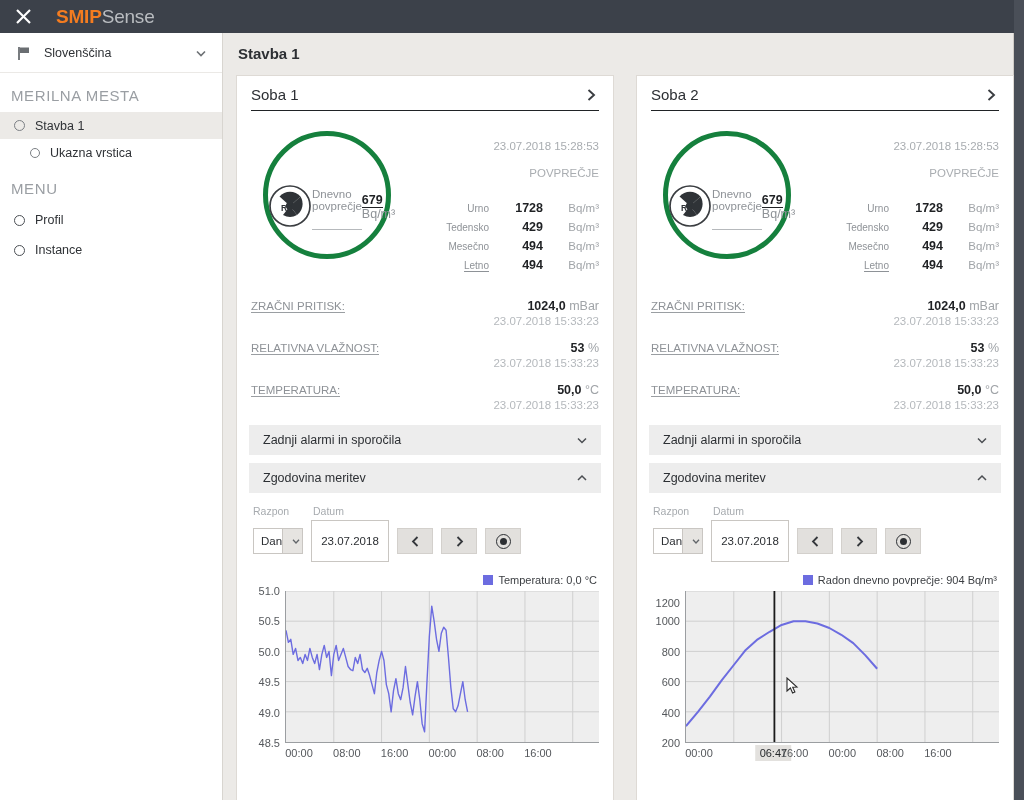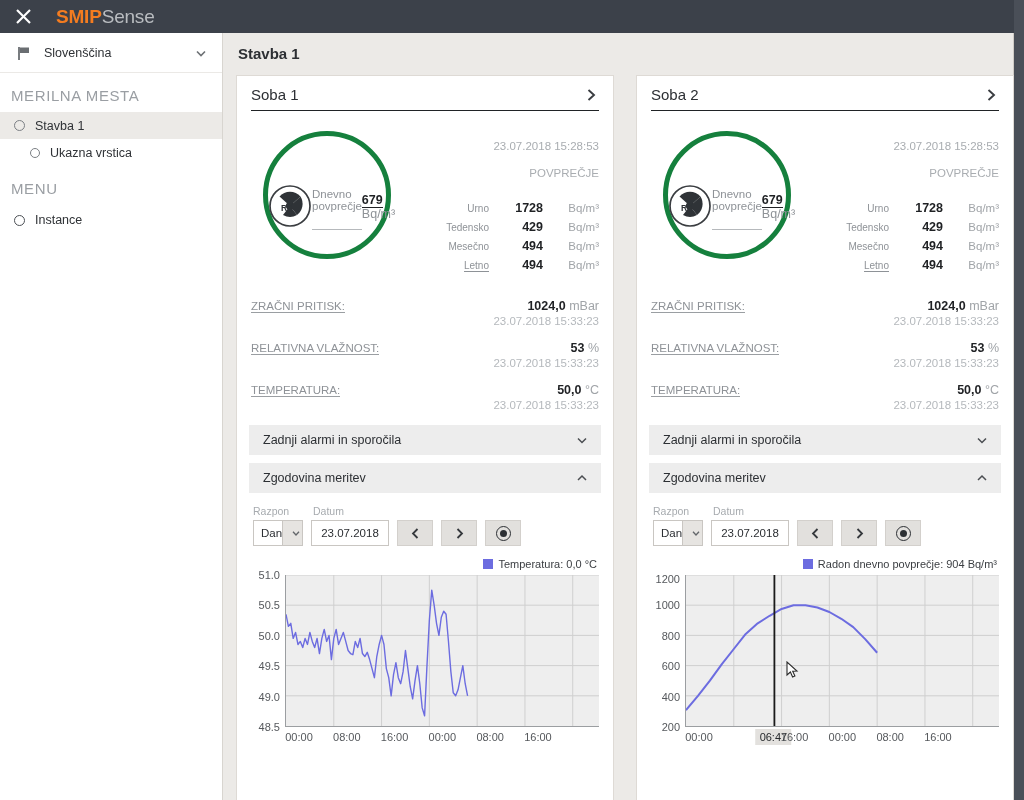--- a/index.html
+++ b/index.html
@@ -130,21 +130,21 @@
   .sel {
     width:50px; height:26px; border:1px solid #c9c6c2; background:#fff;
     display:flex; align-items:center; cursor:pointer;
   }
   .sel span { flex:1; font-size:11.5px; color:#2c2f33; padding-left:7px; }
   .sel .sc {
     width:16px; height:24px; background:#e6e4e1; border-left:1px solid #c9c6c2;
     display:flex; align-items:center; justify-content:center; color:#62666a;
   }
   .dt {
-    width:78px; height:26px; border:1px solid #c9c6c2; background:#fff;
+    width:78px; height:42px; border:1px solid #c9c6c2; background:#fff;
     font-size:11.5px; color:#2c2f33; display:flex; align-items:center;
     justify-content:center; cursor:text;
   }
   .nav-btn {
     width:36px; height:26px; background:#e2e0dd; border:1px solid #d3d0cc;
     display:flex; align-items:center; justify-content:center;
     color:#35383c; cursor:pointer;
   }
   .nav-btn.rec { width:36px; }
   .rec-dot {
@@ -221,20 +221,24 @@
       <span>Stavba 1</span>
     </div>
     <div class="nav-item sub">
       <span class="ring"></span>
       <span>Ukazna vrstica</span>
     </div>
 
     <div class="section-title">MENU</div>
     <div class="nav-item menu-item">
       <span class="ring bold"></span>
+      <span>Profil</span>
+    </div>
+    <div class="nav-item menu-item">
+      <span class="ring bold"></span>
       <span>Instance</span>
     </div>
   </div>
 
   <div class="main">
     <div class="page-title">Stavba 1</div>
 
     <div class="cards">
 
       <div class="card">
@@ -532,21 +536,21 @@
             <span class="sw"></span>
             <span class="lt">Radon dnevno povprečje: 904 Bq/m³</span>
           </div>
           <div class="plot-area">
             <div class="yaxis" id="y1">
                 <div class="ytick" style="top: 152px;">200</div>
                 <div class="ytick" style="top: 121.6px;">400</div>
                 <div class="ytick" style="top: 91.2px;">600</div>
                 <div class="ytick" style="top: 60.8px;">800</div>
                 <div class="ytick" style="top: 30.4px;">1000</div>
-                <div class="ytick" style="top: 4px;">1200</div>
+                <div class="ytick" style="top: 12px;">1200</div>
               </div>
             <div class="plot" id="p1">
                 <svg viewBox="0 0 313 152" preserveAspectRatio="none">
                   <line x1="0" x2="313" y1="0" y2="0" stroke="#cfcfcf" stroke-width="1"></line>
                   <line x1="0" x2="313" y1="30.400000000000002" y2="30.400000000000002" stroke="#cfcfcf" stroke-width="1"></line>
                   <line x1="0" x2="313" y1="60.800000000000004" y2="60.800000000000004" stroke="#cfcfcf" stroke-width="1"></line>
                   <line x1="0" x2="313" y1="91.2" y2="91.2" stroke="#cfcfcf" stroke-width="1"></line>
                   <line x1="0" x2="313" y1="121.60000000000001" y2="121.60000000000001" stroke="#cfcfcf" stroke-width="1"></line>
                   <line x1="47.786259541984734" x2="47.786259541984734" y1="0" y2="152" stroke="#cfcfcf" stroke-width="1"></line>
                   <line x1="95.57251908396947" x2="95.57251908396947" y1="0" y2="152" stroke="#cfcfcf" stroke-width="1"></line>

